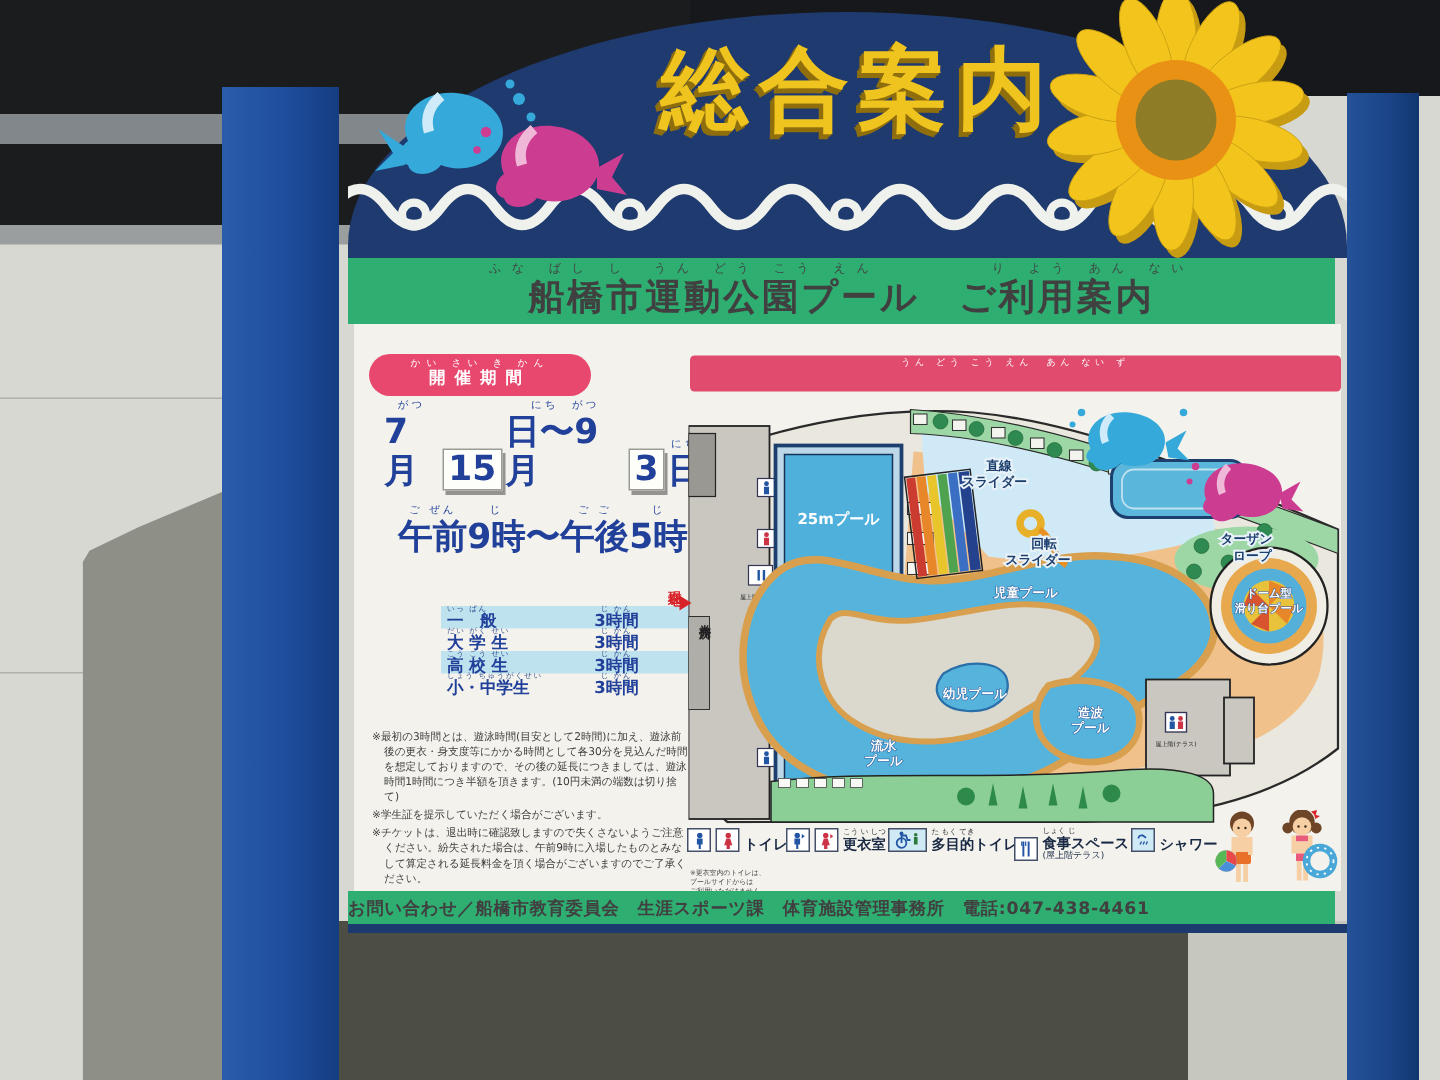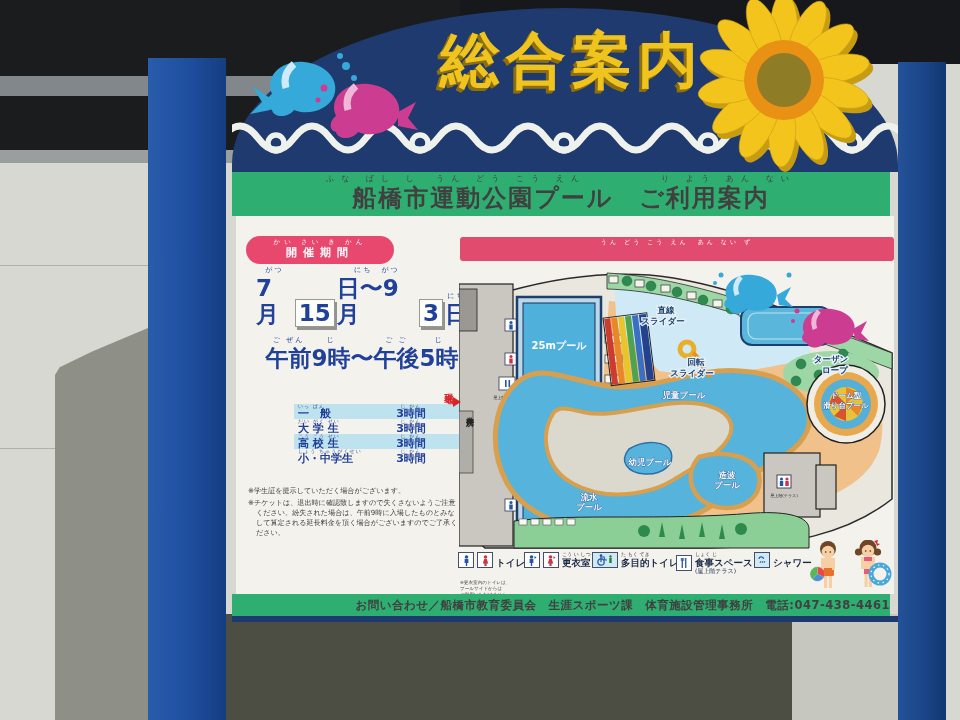--- a/index.html
+++ b/index.html
@@ -28,21 +28,21 @@
         font-size:60px;font-weight:900;letter-spacing:6px;line-height:1;
         text-shadow:-1px 1px 0 #8f6e0e,-2px 2px 0 #8f6e0e,-3px 3px 0 #8f6e0e;}
   .wave-svg{left:0;top:104px;width:666px;height:50px;}
   .fish-svg{width:110px;height:90px;}
   .sunflower-svg{left:452px;top:-10px;width:200px;height:176px;}
   .greenbar{left:0;width:658px;background:#2fae72;color:#404040;text-align:center;}
   .title-bar{top:164px;height:44px;}
   .title-rt{font-size:8px;letter-spacing:7px;line-height:10px;padding-top:2px;opacity:.95;}
   .title-main{font-size:24px;font-weight:bold;letter-spacing:2px;line-height:28px;}
   .panel{left:4px;top:208px;width:658px;height:378px;background:#f3f2ed;}
-  .footer-bar{top:586px;height:22px;display:flex;align-items:center;justify-content:flex-end;}
+  .footer-bar{top:586px;height:22px;display:flex;align-items:center;justify-content:flex-start;}
   .footer-text{font-size:11.5px;font-weight:bold;letter-spacing:.5px;}
   .navy-rim{left:0;top:608px;width:666px;height:6px;background:#1c3a6e;}
   
   .pill{left:10px;width:148px;height:28px;background:#e8486e;border-radius:14px;
         color:#fff;text-align:center;}
   .pill .rt{font-size:6.5px;letter-spacing:4px;line-height:8px;display:block;padding-top:2px;}
   .pill .main{font-size:11px;font-weight:bold;letter-spacing:6px;line-height:15px;display:block;font-family:Liberation Mono, monospace;}
   .segline{left:10px;width:212px;display:flex;justify-content:center;align-items:flex-end;margin-left:10px;}
   .seg{display:flex;flex-direction:column;align-items:center;}
   .seg .rt{font-size:7px;color:#21409a;height:9px;line-height:9px;letter-spacing:2px;}
@@ -66,21 +66,21 @@
   .map-title .rt{display:block;font-size:6px;letter-spacing:3px;line-height:7px;padding-top:1px;}
   .map-title .main{display:block;font-size:13px;font-weight:bold;letter-spacing:2px;line-height:15px;}
   .map-svg{left:223px;top:45px;width:435px;height:288px;}
   .vtext{writing-mode:vertical-rl;text-orientation:upright;font-weight:bold;}
   .genzaichi{left:206px;top:170px;font-size:9px;color:#d8232a;letter-spacing:1px;}
   .loc-arrow{left:217px;top:181px;width:0;height:0;border-top:5px solid transparent;
         border-bottom:5px solid transparent;border-left:8px solid #d8232a;}
   .kenbaijo{left:227px;top:194px;font-size:8px;color:#222;letter-spacing:1px;}
   
   .legend{left:222px;top:332px;width:438px;height:46px;}
-  .leg-item{top:4px;display:flex;align-items:center;gap:3px;}
+  .leg-item{top:4px;display:flex;align-items:flex-end;gap:3px;}
   .leg-box{width:14px;height:14px;border:1.2px solid #44506a;background:#fff;
         display:flex;align-items:center;justify-content:center;flex:none;}
   .leg-box.blue{background:#cfe9f5;}
   .leg-box.wide{width:24px;}
   .leg-lab{display:flex;flex-direction:column;line-height:1;}
   .leg-rt{font-size:5px;color:#333;height:6px;}
   .leg-main{font-size:9.5px;font-weight:bold;color:#1a2a44;}
   .leg-sub{font-size:6px;color:#1a2a44;}
   .leg-note{left:2px;top:32px;font-size:4.6px;color:#444;line-height:1.3;}
   .kids{top:-8px;}
@@ -339,20 +339,21 @@
               <span class="base">3時間</span>
             </span>
           <span class="fc fc3">
               <span class="rt">えん</span>
               <span class="base">150 円</span>
             </span>
         </div>
       </div>
 
       <div class="abs notes">
+        <p class="note">※最初の3時間とは、遊泳時間(目安として2時間)に加え、遊泳前後の更衣・身支度等にかかる時間として各30分を見込んだ時間を想定しておりますので、その後の延長につきましては、遊泳時間1時間につき半額を頂きます。(10円未満の端数は切り捨て)</p>
         <p class="note">※学生証を提示していただく場合がございます。</p>
         <p class="note">※チケットは、退出時に確認致しますので失くさないようご注意ください。紛失された場合は、午前9時に入場したものとみなして算定される延長料金を頂く場合がございますのでご了承ください。</p>
       </div>
 
       <div class="abs map-title">
         <span class="rt">うん どう こう えん　あん ない ず</span>
       </div>
 
       <svg class="abs map-svg" viewBox="0 0 435 288">
 

